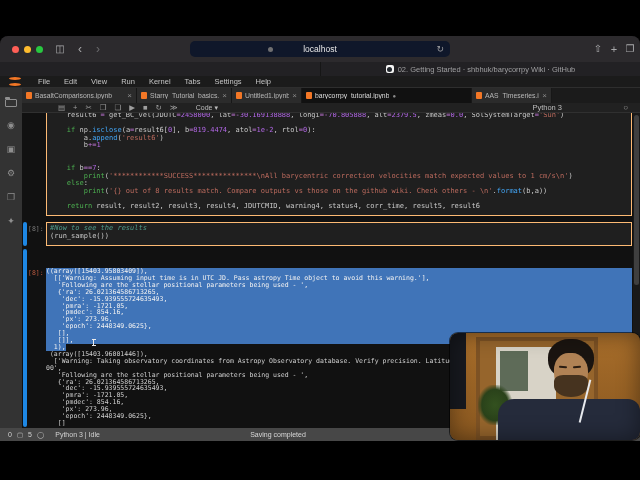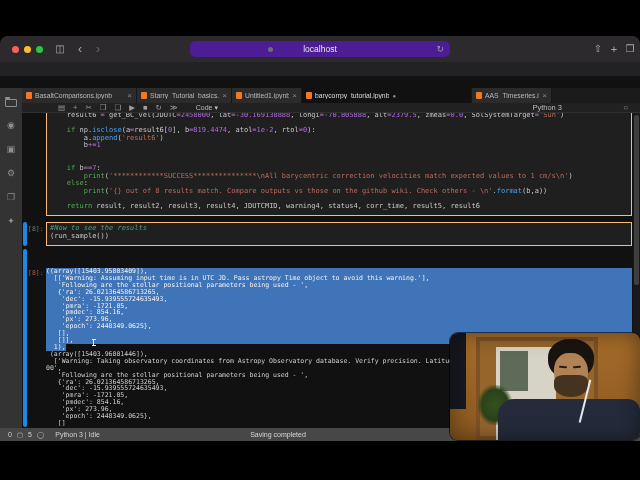--- a/index.html
+++ b/index.html
@@ -6,21 +6,21 @@
   html,body{background:#000}
   #stage{position:relative;width:640px;height:480px;background:#000;overflow:hidden;
          font-family:"Liberation Sans",sans-serif;-webkit-font-smoothing:antialiased}
 
   
   #window{position:absolute;left:0;top:36px;width:640px;height:405px;background:#111;
           border-radius:8px 8px 0 0;overflow:hidden}
   #btoolbar{position:absolute;left:0;top:0;width:640px;height:26px;background:#2c2a2d}
   .tl{position:absolute;top:10px;width:7px;height:7px;border-radius:50%}
   .bicon{position:absolute;color:#a9a9ab;font-size:10px;line-height:26px;text-align:center;width:16px}
-  #addr{position:absolute;left:190px;top:5px;width:260px;height:16px;background:#4c1d95;border-radius:5px}
+  #addr{position:absolute;left:190px;top:5px;width:260px;height:16px;background:#0f172a;border-radius:5px}
   #addr .host{display:block;text-align:center;font-size:8.5px;line-height:16px;color:#e6e6e6}
   #addr .reload{position:absolute;right:6px;top:0;font-size:9px;line-height:16px;color:#9d9d9f}
   #addr .shield{position:absolute;left:78px;top:6px;width:5px;height:5px;border-radius:50%;background:#6f6f71}
 
   #btabs{position:absolute;left:0;top:26px;width:640px;height:14px;background:#222124}
   .btab{position:absolute;top:0;height:14px;display:flex;align-items:center;justify-content:center;gap:4px;
         font-size:7.5px;color:#9f9fa1;overflow:hidden;white-space:nowrap}
   .btab.active{background:#2c2a2d;color:#d8d8d8}
   .jfav{width:8px;height:8px;position:relative;flex:0 0 auto}
   .jfav i{position:absolute;left:0;width:8px;height:2.4px;background:#f37726;border-radius:50%}
@@ -120,22 +120,42 @@
         <span class="shield"></span>
         <span class="host">localhost</span>
         <span class="reload">↻</span>
       </div>
       <span class="bicon" style="left:590px">⇧</span>
       <span class="bicon" style="left:606px;font-size:11px">+</span>
       <span class="bicon" style="left:622px">❐</span>
     </div>
 
     <div id="btabs">
-    </div>
-
+      <div class="btab" style="left:320px;width:320px;border-left:1px solid #161616">
+        <span class="ghfav">
+            <i></i>
+          </span>
+        <span>02. Getting Started · shbhuk/barycorrpy Wiki · GitHub</span>
+      </div>
+    </div>
+
+    <div id="menubar">
+      <span class="jlogo">
+          <i></i>
+          <i></i>
+        </span>
+      <span class="mitem">File</span>
+      <span class="mitem">Edit</span>
+      <span class="mitem">View</span>
+      <span class="mitem">Run</span>
+      <span class="mitem">Kernel</span>
+      <span class="mitem">Tabs</span>
+      <span class="mitem">Settings</span>
+      <span class="mitem">Help</span>
+    </div>
 
     <div id="activitybar">
       <span class="folder" style="top:11px">
           <i></i>
         </span>
       <span class="aicon" style="top:32px">◉</span>
       <span class="aicon" style="top:56px">▣</span>
       <span class="aicon" style="top:80px">⚙</span>
       <span class="aicon" style="top:104px">❐</span>
       <span class="aicon" style="top:128px">✦</span>

